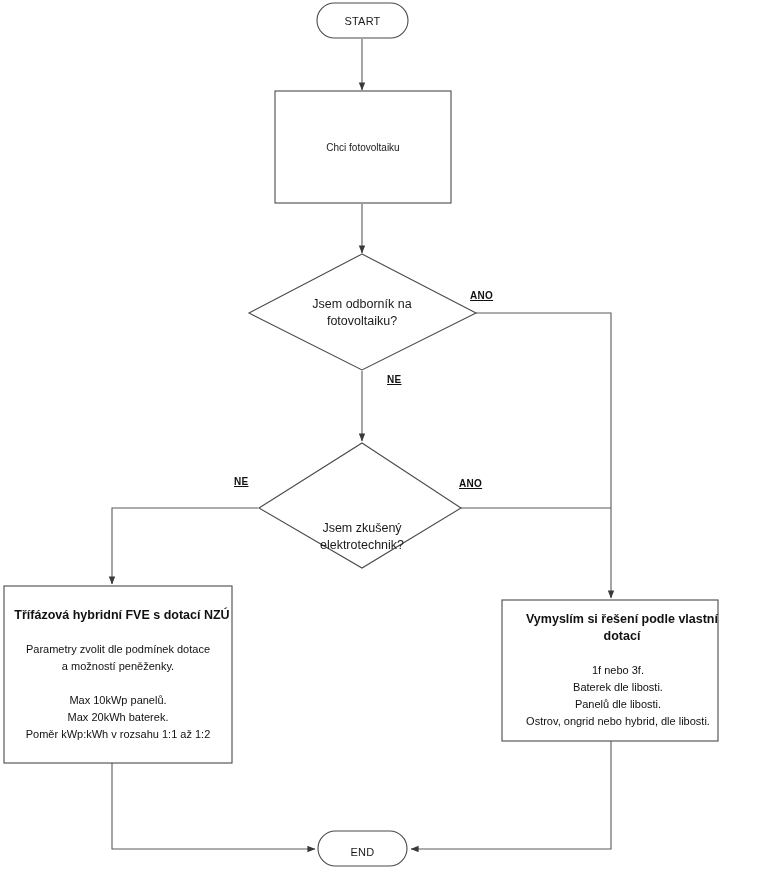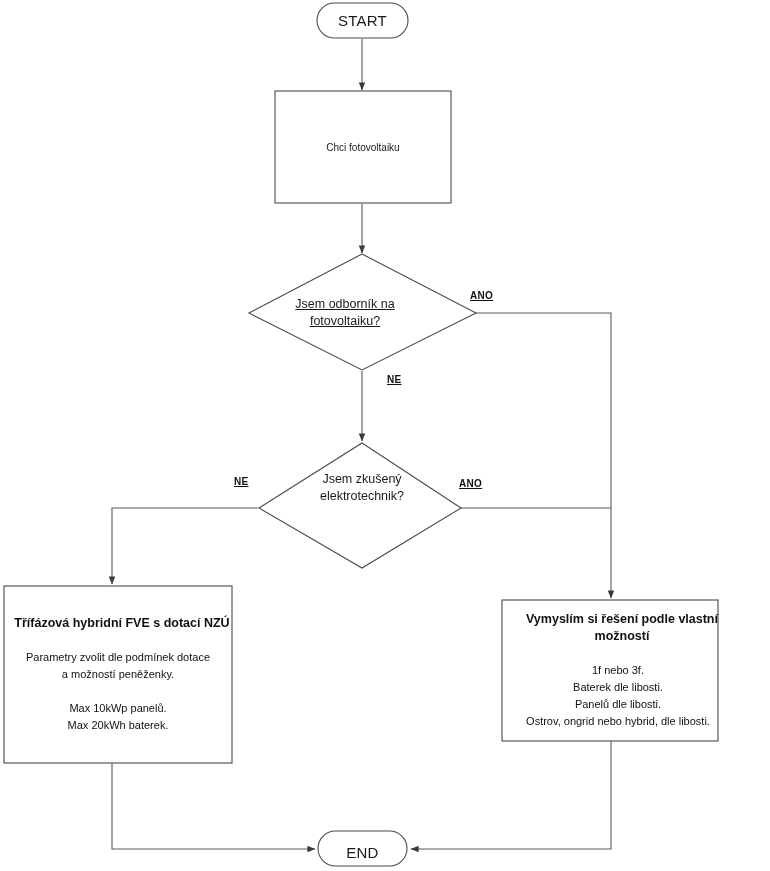--- a/index.html
+++ b/index.html
@@ -25,21 +25,21 @@
   .node-text {
     position: absolute;
     display: flex;
     flex-direction: column;
     align-items: center;
     justify-content: center;
     text-align: center;
     pointer-events: none;
   }
   .terminal-label {
-    font-size: 15px;
+    font-size: 11px;
     font-weight: 400;
     letter-spacing: 0.2px;
     color: #1a1a1a;
   }
   .process-label {
     font-size: 10px;
     color: #1a1a1a;
   }
   .decision-label {
     font-size: 12.5px;
@@ -118,43 +118,44 @@
 </svg>
 
 <div class="node-text" style="left:317px; top:3px; width:91px; height:35px;">
   <span class="terminal-label">START</span>
 </div>
 
 <div class="node-text" style="left:275px; top:91px; width:176px; height:112px;">
   <span class="process-label">Chci fotovoltaiku</span>
 </div>
 
-<div class="node-text" style="left:245px; top:284px; width:200px; height:58px;text-decoration:underline;">
+<div class="node-text" style="left:262px; top:284px; width:200px; height:58px;">
   <span class="decision-label">Jsem odborník na</span>
   <span class="decision-label">fotovoltaiku?</span>
 </div>
 
-<div class="node-text" style="left:262px; top:459px; width:200px; height:58px;">
+<div class="node-text" style="left:262px; top:496px; width:200px; height:58px;justify-content:flex-end;">
   <span class="decision-label">Jsem zkušený</span>
   <span class="decision-label">elektrotechnik?</span>
 </div>
 
 <div class="node-text" style="left:4px; top:586px; width:228px; height:177px;">
   <span class="result-title">Třífázová hybridní FVE s dotací NZÚ</span>
   <span class="spacer-line"></span>
   <span class="result-body">Parametry zvolit dle podmínek dotace</span>
   <span class="result-body">a možností peněženky.</span>
   <span class="spacer-line"></span>
   <span class="result-body">Max 10kWp panelů.</span>
   <span class="result-body">Max 20kWh baterek.</span>
+  <span class="result-body">Poměr kWp:kWh v rozsahu 1:1 až 1:2</span>
 </div>
 
 <div class="node-text" style="left:502px; top:600px; width:216px; height:141px;padding-left:8px;">
   <span class="result-title">Vymyslím si řešení podle vlastní</span>
-  <span class="result-title">možností</span>
+  <span class="result-title">dotací</span>
   <span class="spacer-line"></span>
   <span class="result-body">1f nebo 3f.</span>
   <span class="result-body">Baterek dle libosti.</span>
   <span class="result-body">Panelů dle libosti.</span>
   <span class="result-body">Ostrov, ongrid nebo hybrid, dle libosti.</span>
 </div>
 
 <div class="node-text" style="left:318px; top:831px; width:89px; height:42px;">
   <span class="terminal-label">END</span>
 </div>

